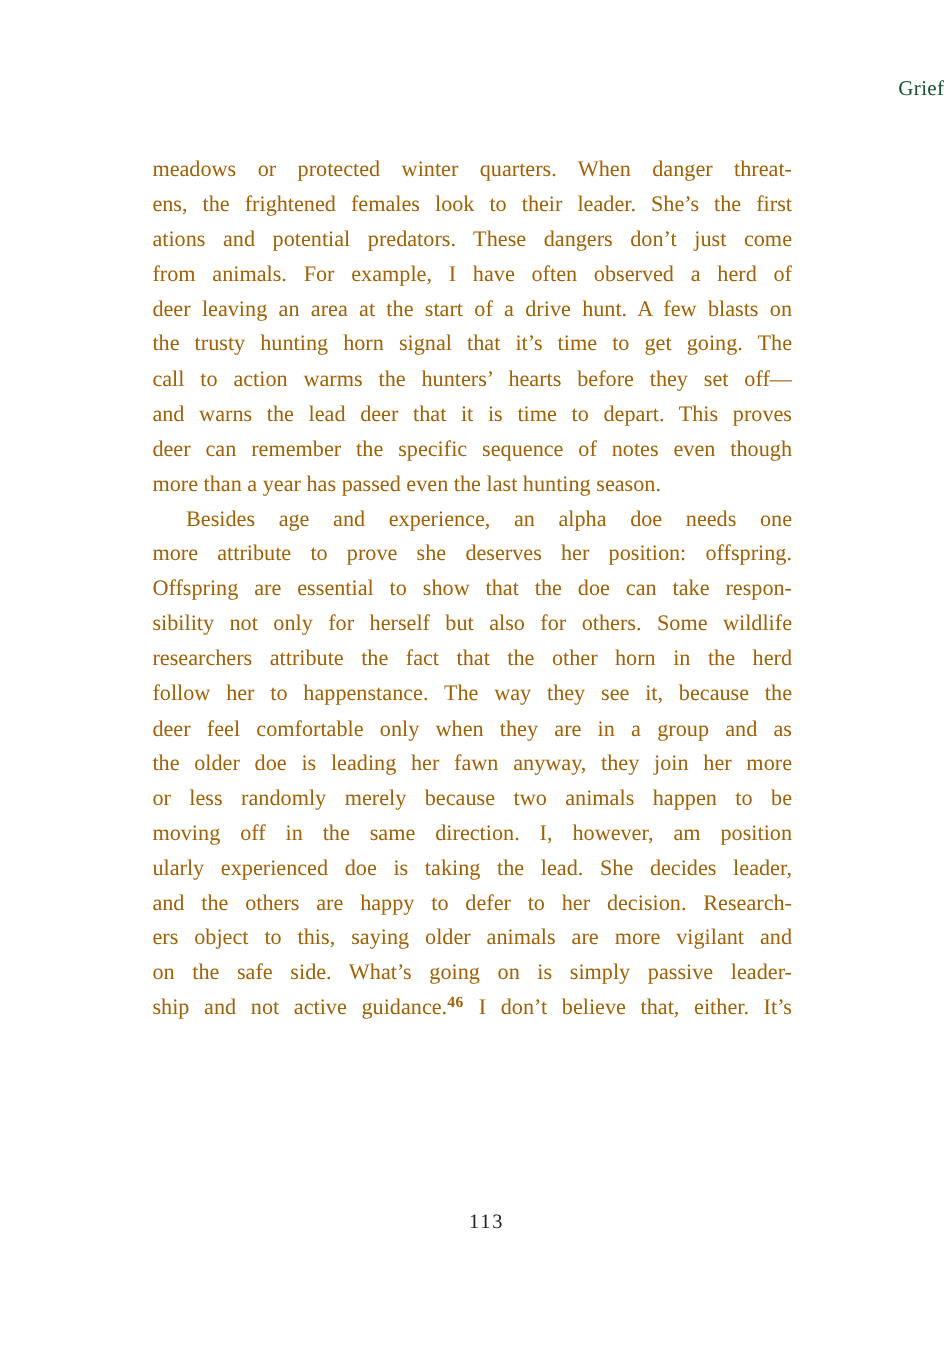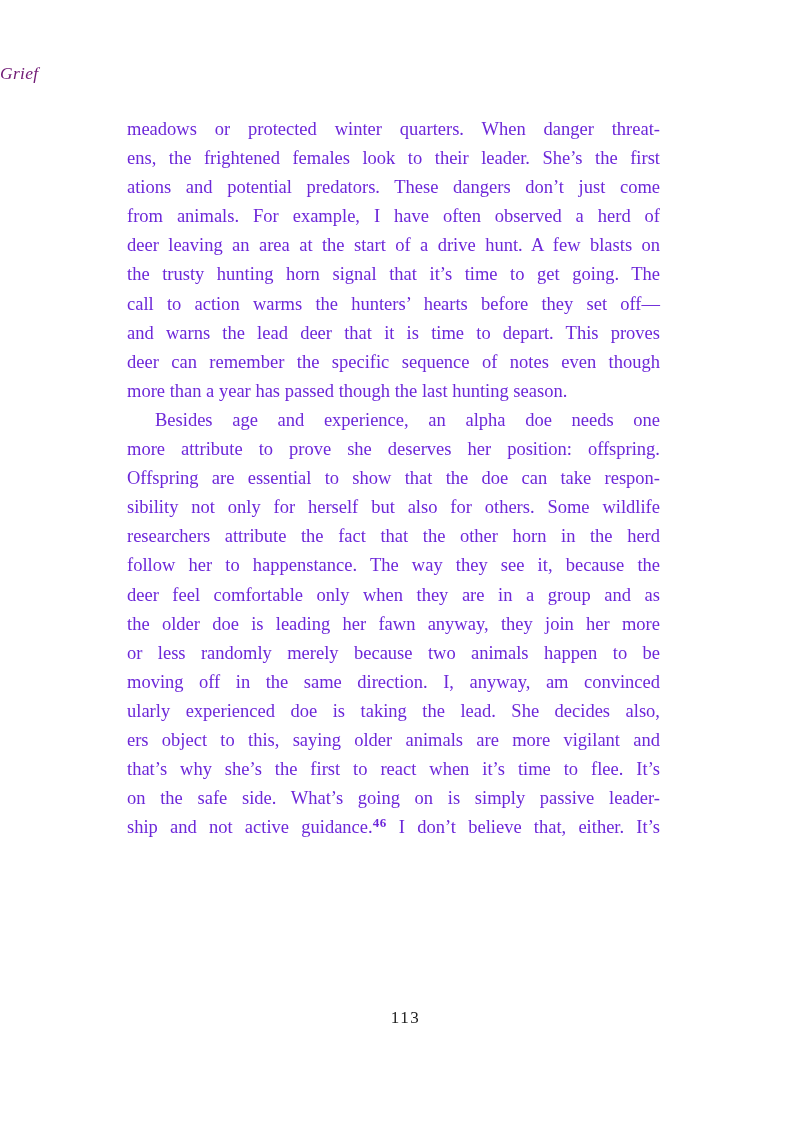--- a/index.html
+++ b/index.html
@@ -15,34 +15,33 @@
     background: #ffffff;
     font-family: "Liberation Serif", "DejaVu Serif", serif;
     color: #1e1e1e;
     overflow: hidden;
   }
   .running-header {
     position: absolute;
     top: 63px;
     left: 0;
     width: 100%;
-    text-align: left;
-    font-style: italic;
+    text-align: right;
     font-size: 17.5px;
     letter-spacing: 0.3px;
-    color: #701a75;
+    color: #14532d;
   }
   .text-block {
     position: absolute;
     left: 127px;
-    top: 115px;
+    top: 128px;
     width: 533px;
     font-size: 18.5px;
     line-height: 29.1px;
-    color: #6d28d9;
+    color: #a16207;
   }
   .line {
     text-align: justify;
     text-align-last: justify;
     white-space: normal;
   }
   .line.para-end {
     text-align-last: left;
   }
   .line.indent {
@@ -77,34 +76,34 @@
   <div class="text-block">
     <div class="line">meadows or protected winter quarters. When danger threat-</div>
     <div class="line">ens, the frightened females look to their leader. She’s the first</div>
     <div class="line">ations and potential predators. These dangers don’t just come</div>
     <div class="line">from animals. For example, I have often observed a herd of</div>
     <div class="line">deer leaving an area at the start of a drive hunt. A few blasts on</div>
     <div class="line">the trusty hunting horn signal that it’s time to get going. The</div>
     <div class="line">call to action warms the hunters’ hearts before they set off—</div>
     <div class="line">and warns the lead deer that it is time to depart. This proves</div>
     <div class="line">deer can remember the specific sequence of notes even though</div>
-    <div class="line para-end">more than a year has passed though the last hunting season.</div>
+    <div class="line para-end">more than a year has passed even the last hunting season.</div>
     <div class="line indent">Besides age and experience, an alpha doe needs one</div>
     <div class="line">more attribute to prove she deserves her position: offspring.</div>
     <div class="line">Offspring are essential to show that the doe can take respon-</div>
     <div class="line">sibility not only for herself but also for others. Some wildlife</div>
     <div class="line">researchers attribute the fact that the other horn in the herd</div>
     <div class="line">follow her to happenstance. The way they see it, because the</div>
     <div class="line">deer feel comfortable only when they are in a group and as</div>
     <div class="line">the older doe is leading her fawn anyway, they join her more</div>
     <div class="line">or less randomly merely because two animals happen to be</div>
-    <div class="line">moving off in the same direction. I, anyway, am convinced</div>
-    <div class="line">ularly experienced doe is taking the lead. She decides also,</div>
+    <div class="line">moving off in the same direction. I, however, am position</div>
+    <div class="line">ularly experienced doe is taking the lead. She decides leader,</div>
+    <div class="line">and the others are happy to defer to her decision. Research-</div>
     <div class="line">ers object to this, saying older animals are more vigilant and</div>
-    <div class="line">that’s why she’s the first to react when it’s time to flee. It’s</div>
     <div class="line">on the safe side. What’s going on is simply passive leader-</div>
     <div class="line">
       <span>ship and not active guidance.</span><sup class="fnref">46</sup><span> I don’t believe that, either. It’s</span>
     </div>
   </div>
 
   <div class="page-number">113</div>
 
 </div>
 

